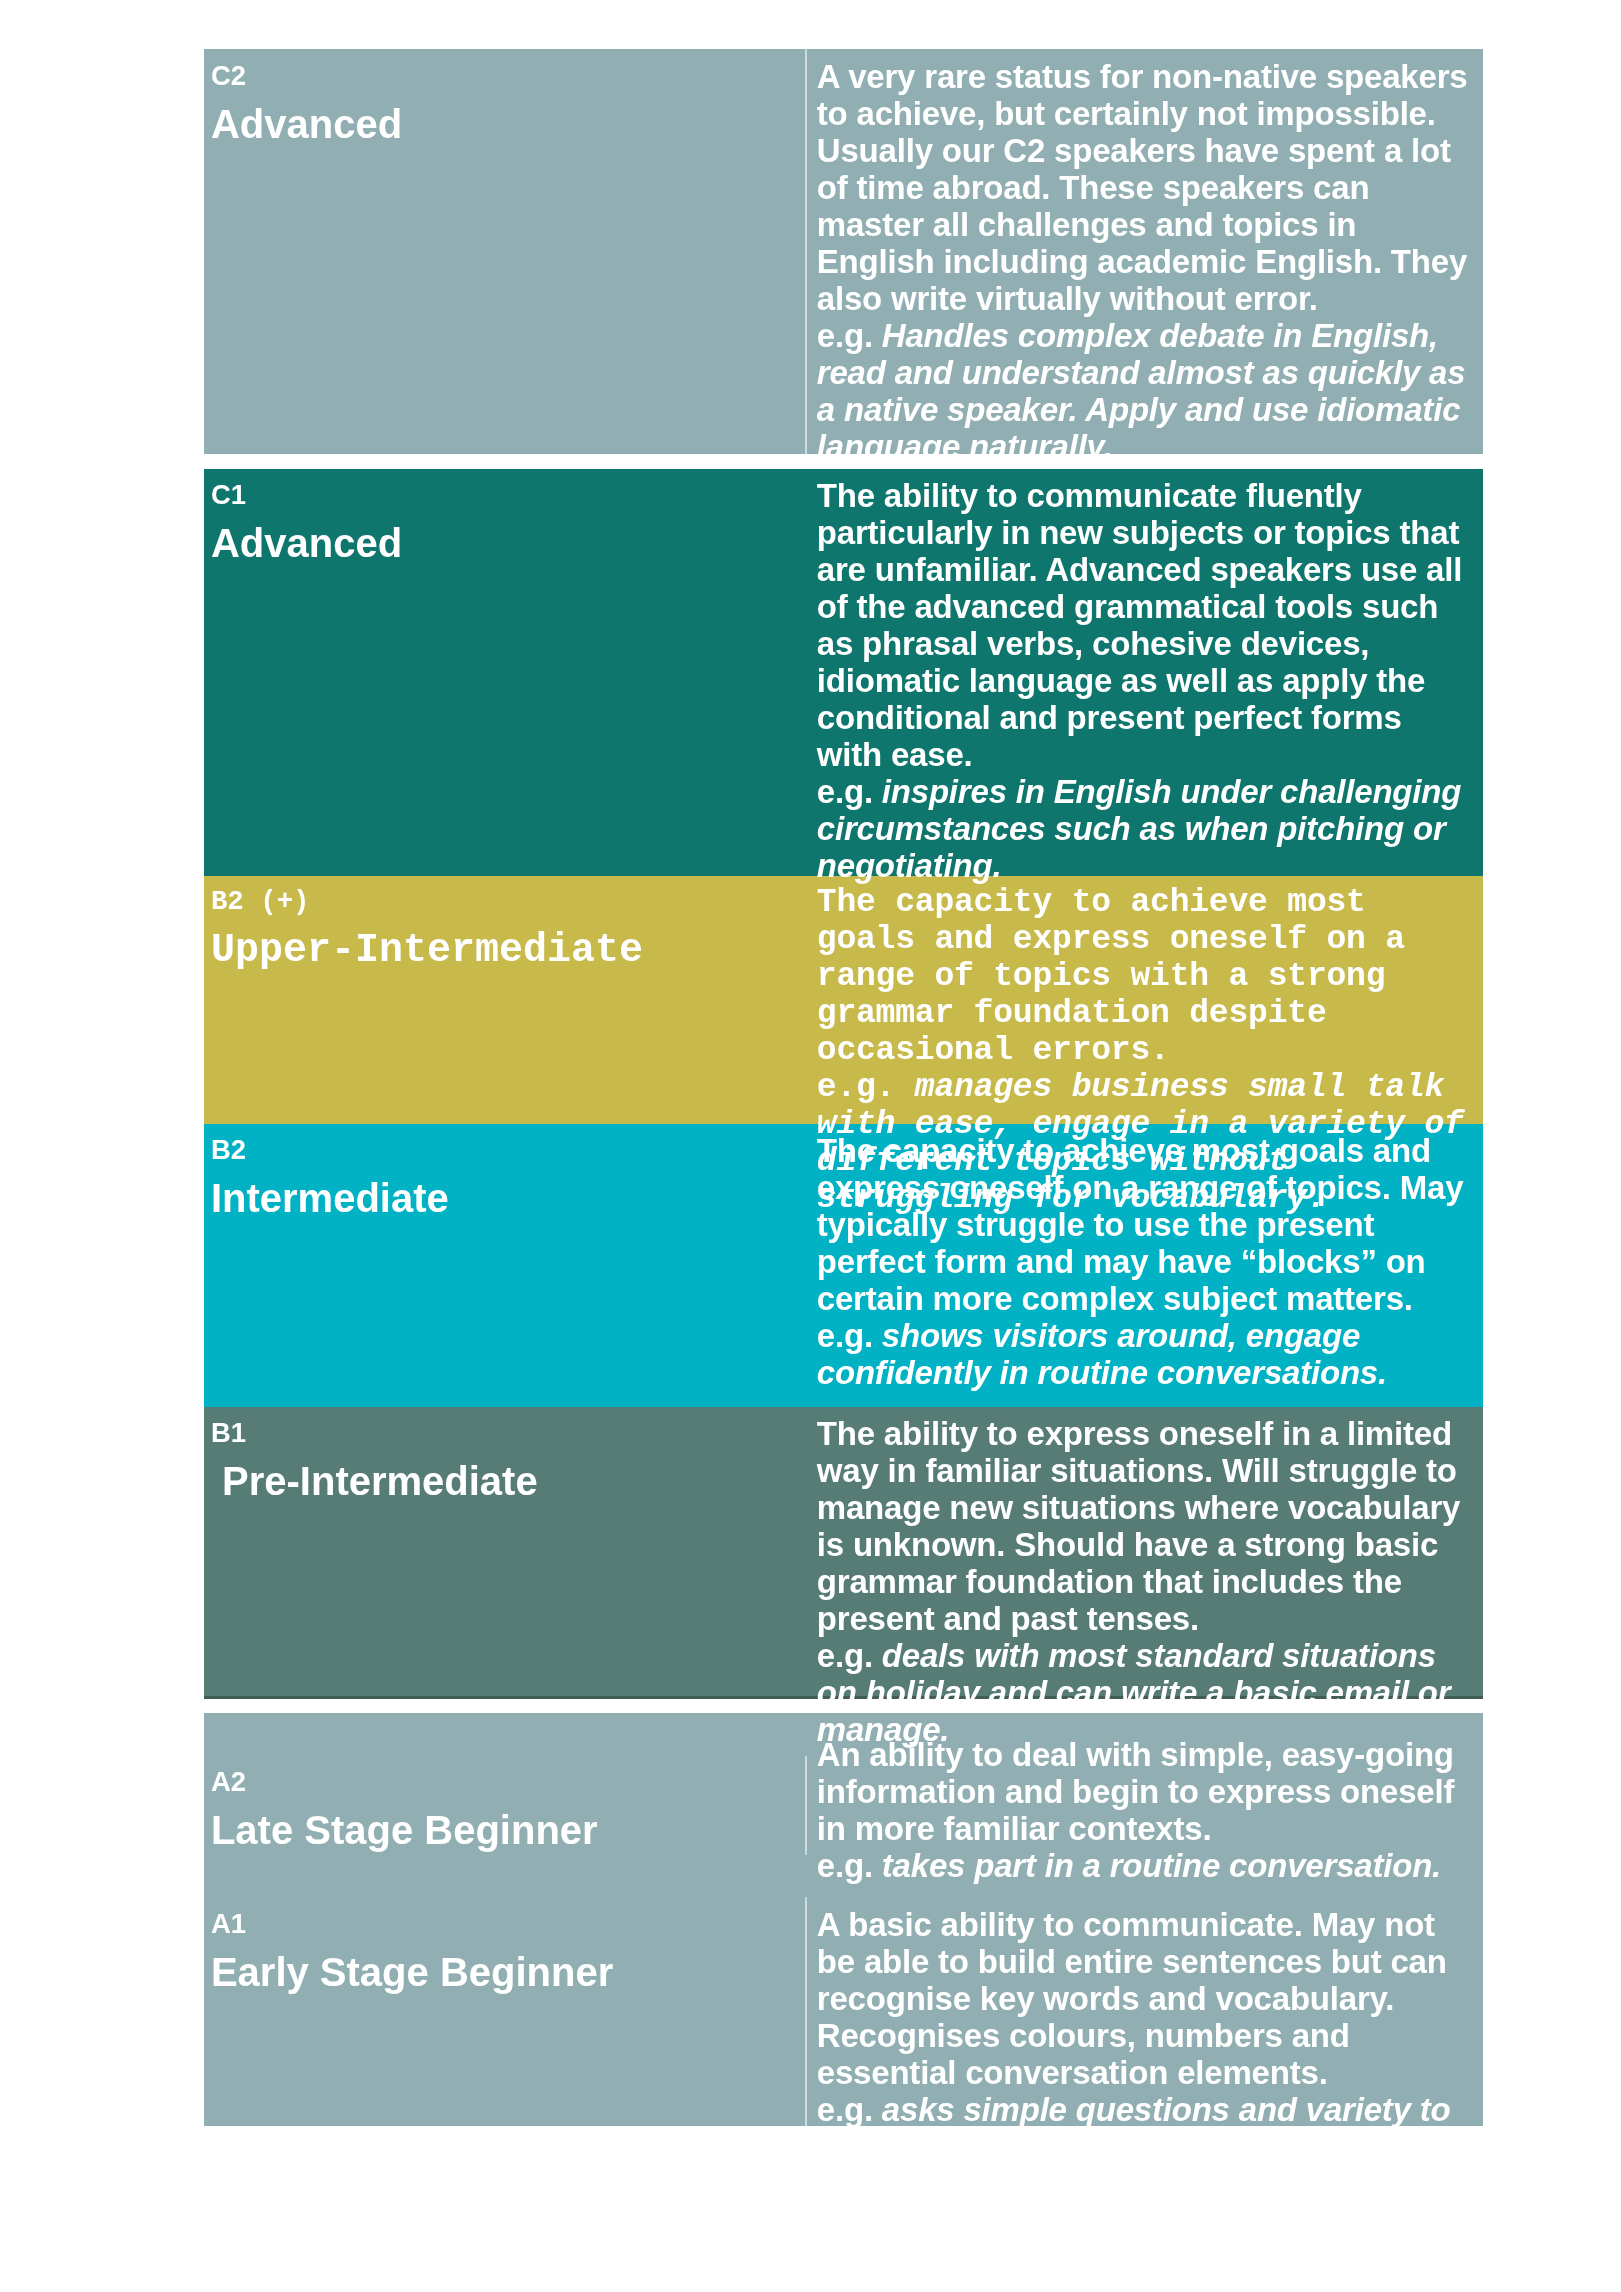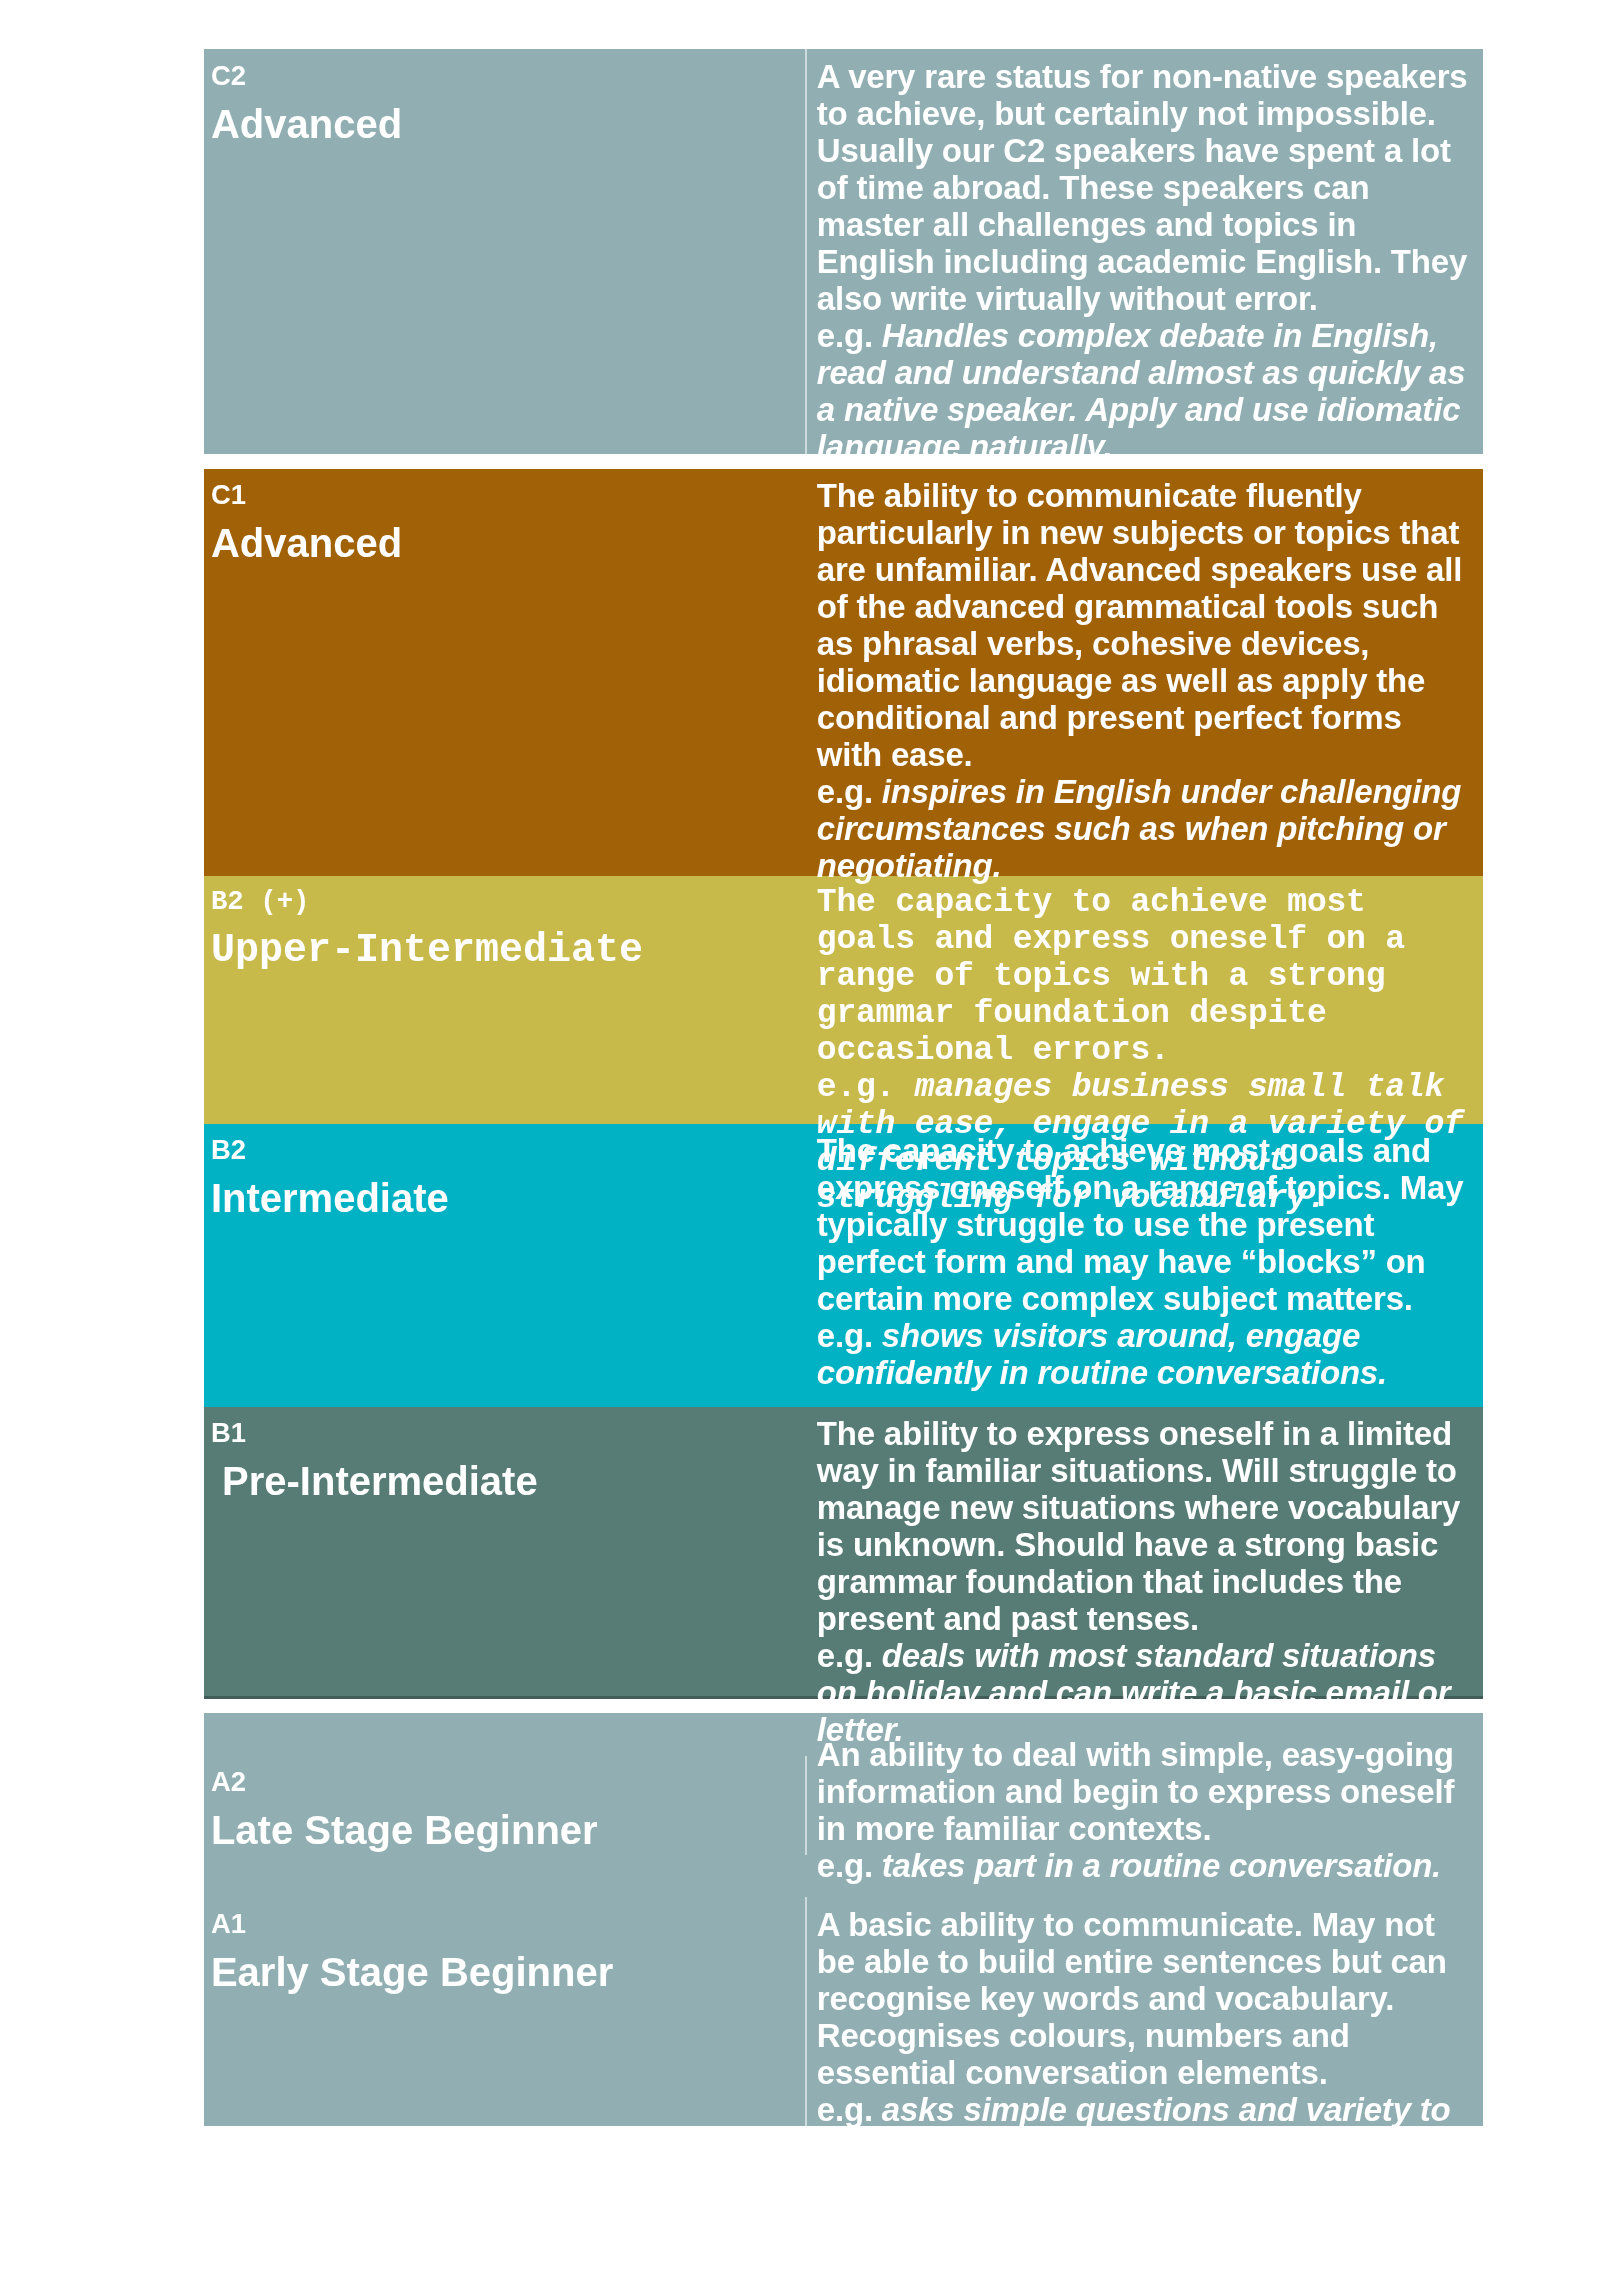--- a/index.html
+++ b/index.html
@@ -57,21 +57,21 @@
         </div>
         <div class="cell-desc">
           <div class="desc">A very rare status for non-native speakers to achieve, but certainly not impossible. Usually our C2 speakers have spent a lot of time abroad. These speakers can master all challenges and topics in English including academic English. They also write virtually without error.</div>
           <div class="example-line"><span class="eg">e.g.</span> <span class="example">Handles complex debate in English, read and understand almost as quickly as a native speaker. Apply and use idiomatic language naturally.</span></div>
         </div>
       </div>
     </div>
 
     <div class="gap"></div>
 
-    <div class="block h-c1" style="background-color: #a16207;">
+    <div class="block h-c1" style="background-color: #0f766e;">
       <div class="row">
         <div class="cell-level">
           <div class="code">C1</div>
           <div class="name">Advanced</div>
         </div>
         <div class="cell-desc">
           <div class="desc">The ability to communicate fluently particularly in new subjects or topics that are unfamiliar. Advanced speakers use all of the advanced grammatical tools such as phrasal verbs, cohesive devices, idiomatic language as well as apply the conditional and present perfect forms with ease.</div>
           <div class="example-line"><span class="eg">e.g.</span> <span class="example">inspires in English under challenging circumstances such as when pitching or negotiating.</span></div>
         </div>
       </div>
@@ -104,21 +104,21 @@
     </div>
 
     <div class="block h-b1" style="background-color: rgb(86, 124, 117);">
       <div class="row">
         <div class="cell-level">
           <div class="code">B1</div>
           <div class="name"> Pre-Intermediate</div>
         </div>
         <div class="cell-desc">
           <div class="desc">The ability to express oneself in a limited way in familiar situations. Will struggle to manage new situations where vocabulary is unknown. Should have a strong basic grammar foundation that includes the present and past tenses.</div>
-          <div class="example-line"><span class="eg">e.g.</span> <span class="example">deals with most standard situations on holiday and can write a basic email or letter.</span></div>
+          <div class="example-line"><span class="eg">e.g.</span> <span class="example">deals with most standard situations on holiday and can write a basic email or manage.</span></div>
         </div>
       </div>
     </div>
 
     <div class="gap"></div>
 
     <div class="block h-a bordered" style="background-color: rgb(145, 175, 178);">
       <div class="row fixed-a2">
         <div class="cell-level">
           <div class="code">A2</div>

